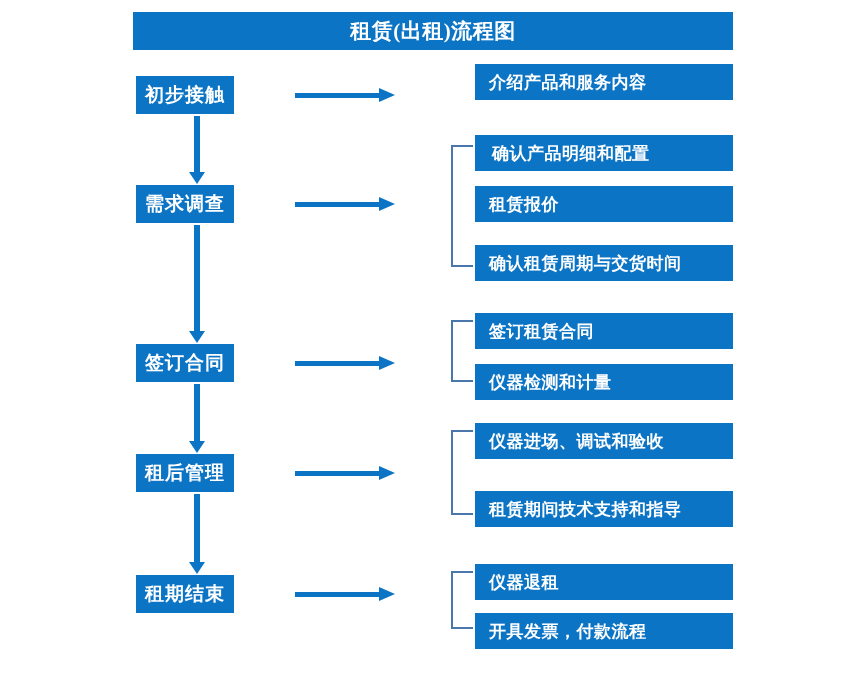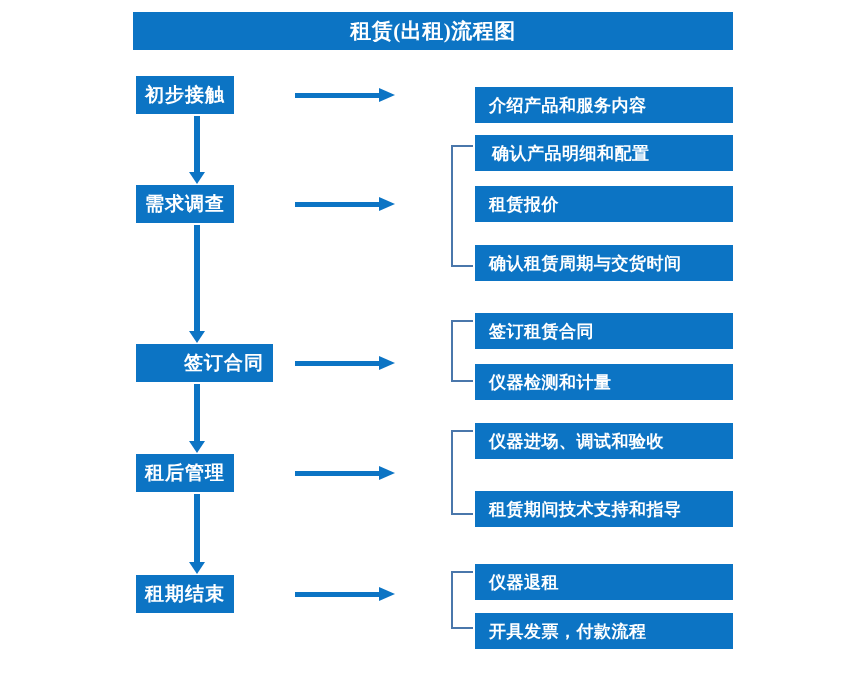--- a/index.html
+++ b/index.html
@@ -133,21 +133,21 @@
 </style>
 </head>
 <body>
 
 <div id="canvas">
 
   <div class="title-bar">租赁(出租)流程图</div>
 
   <div class="stage-box" style="top:76px;">初步接触</div>
   <div class="stage-box" style="top:185px;">需求调查</div>
-  <div class="stage-box" style="top:344px;padding-left:39px;">签订合同</div>
+  <div class="stage-box" style="top:344px;">签订合同</div>
   <div class="stage-box" style="top:454px;">租后管理</div>
   <div class="stage-box" style="top:575px;">租期结束</div>
 
   <div class="v-arrow" style="top:116px; height:68px;">
     <div class="shaft" style="height:56px;"></div>
     <div class="head" style="top:56px;"></div>
   </div>
   <div class="v-arrow" style="top:225px; height:118px;">
     <div class="shaft" style="height:106px;"></div>
     <div class="head" style="top:106px;"></div>
@@ -180,21 +180,21 @@
   <div class="h-arrow" style="top:586px;">
     <div class="shaft"></div>
       <div class="head"></div>
   </div>
 
   <div class="bracket" style="top:145px; height:122px;"></div>
   <div class="bracket" style="top:320px; height:62px;"></div>
   <div class="bracket" style="top:430px; height:85px;"></div>
   <div class="bracket" style="top:571px; height:58px;"></div>
 
-  <div class="detail-box" style="top:87px;text-align:center;">介绍产品和服务内容</div>
+  <div class="detail-box" style="top:64px;text-align:center;">介绍产品和服务内容</div>
 
   <div class="detail-box" style="top:135px;padding-left:17px;">确认产品明细和配置</div>
   <div class="detail-box" style="top:186px;">租赁报价</div>
   <div class="detail-box" style="top:245px;">确认租赁周期与交货时间</div>
 
   <div class="detail-box" style="top:313px;">签订租赁合同</div>
   <div class="detail-box" style="top:364px;">仪器检测和计量</div>
 
   <div class="detail-box" style="top:423px;">仪器进场、调试和验收</div>
   <div class="detail-box" style="top:491px;text-align:right;">租赁期间技术支持和指导</div>

